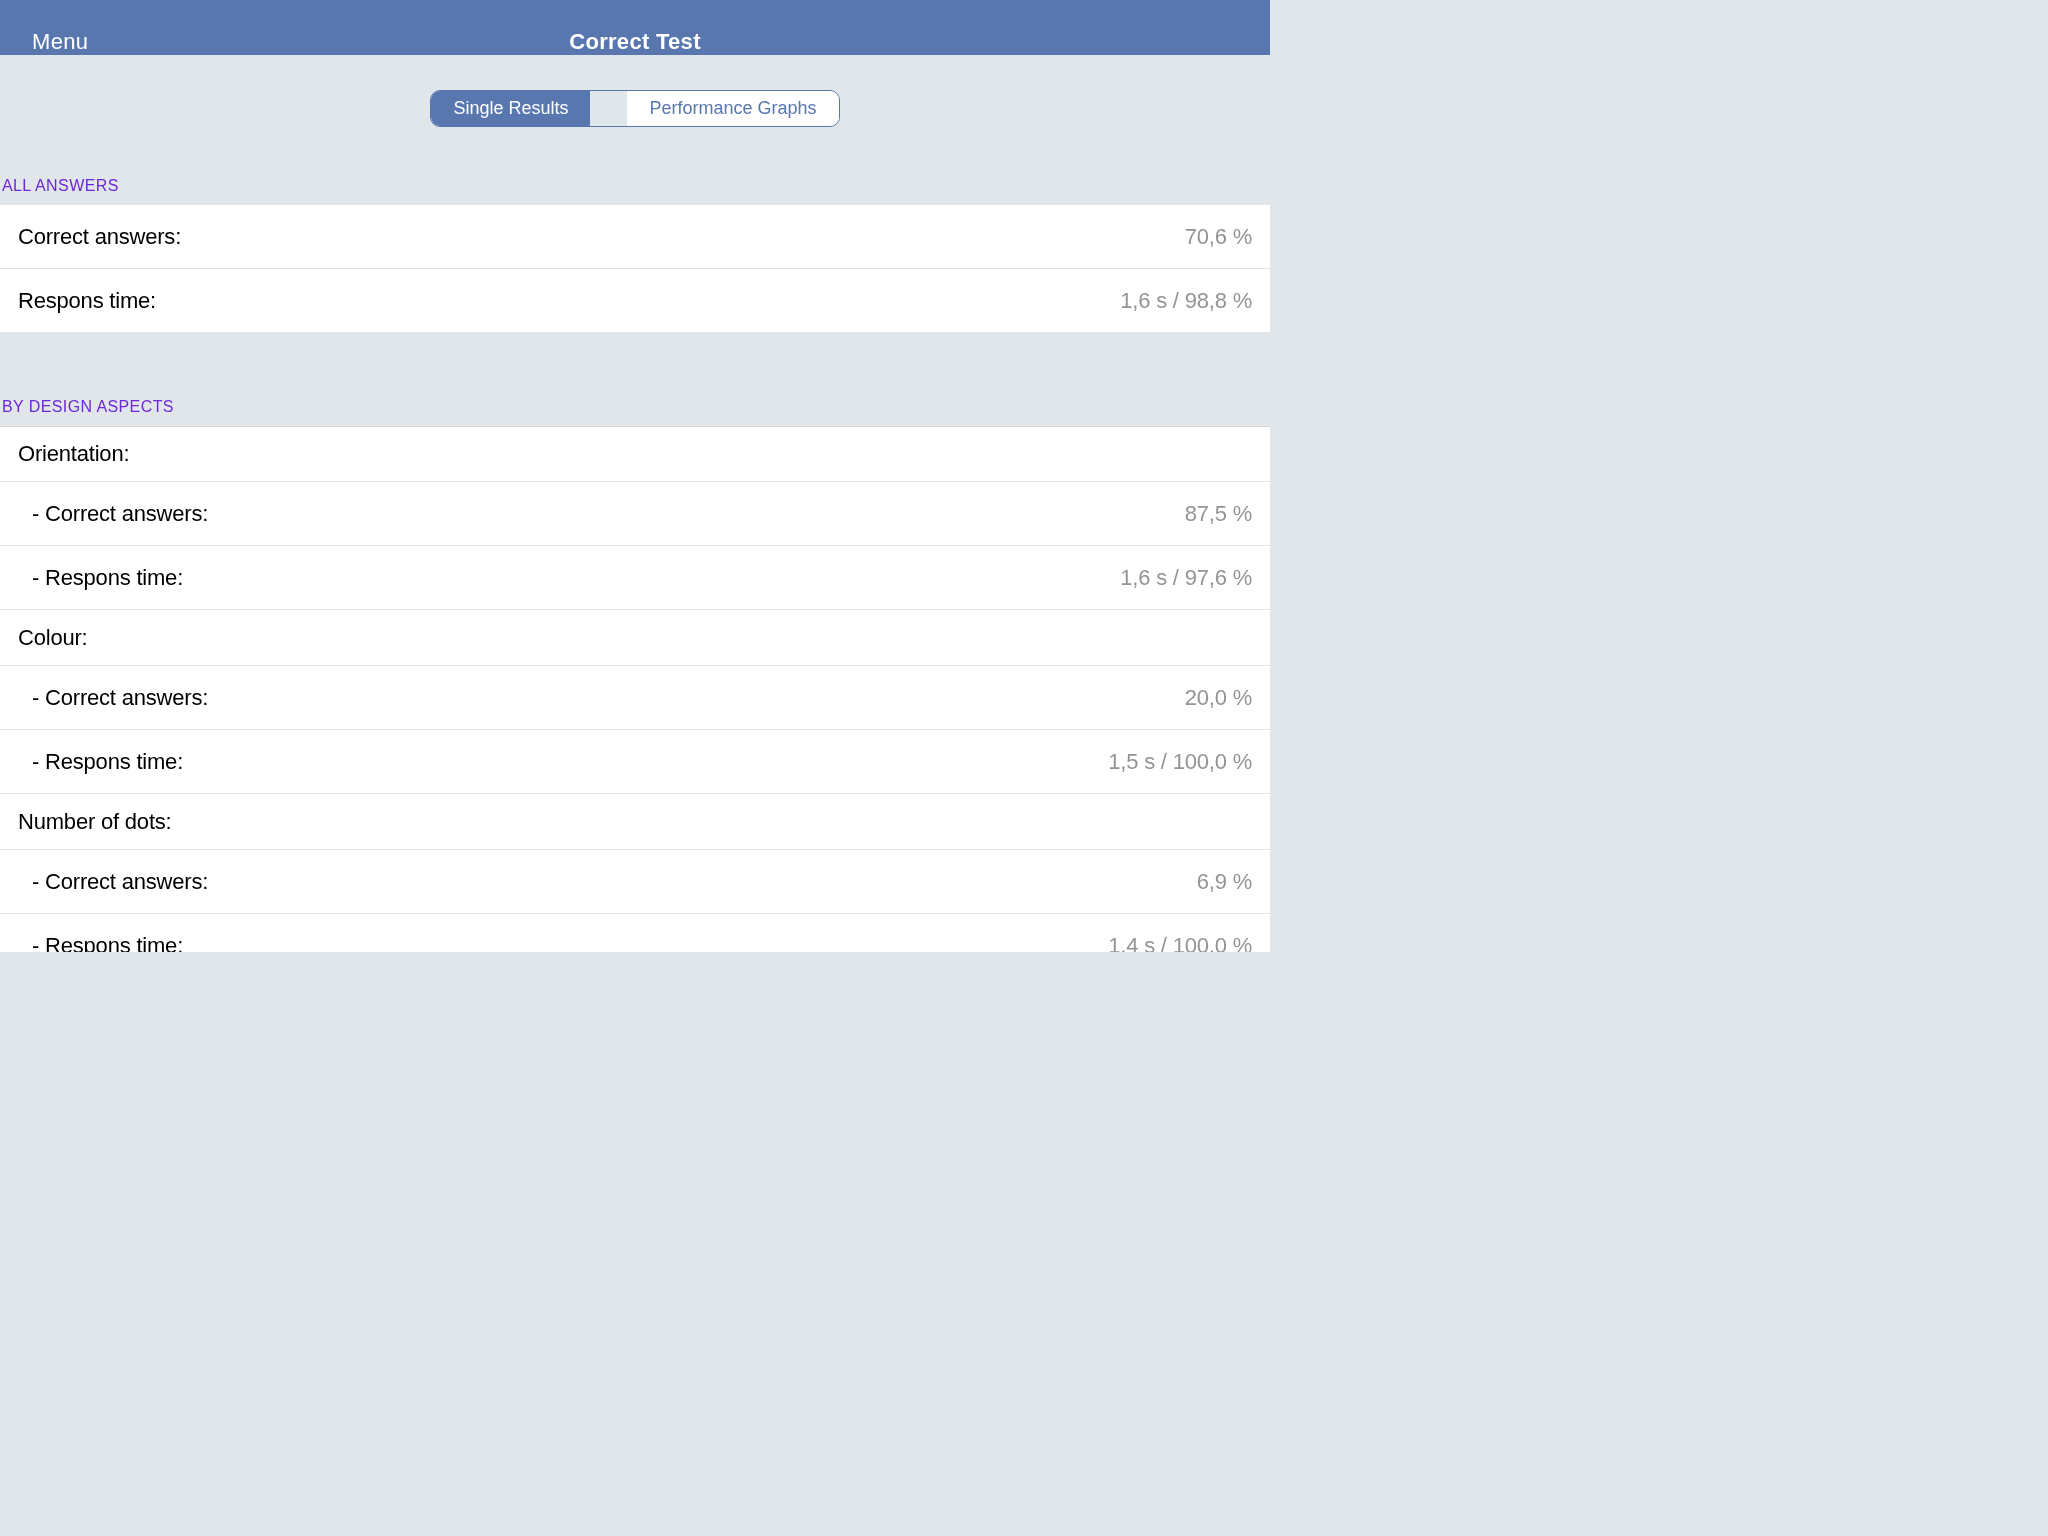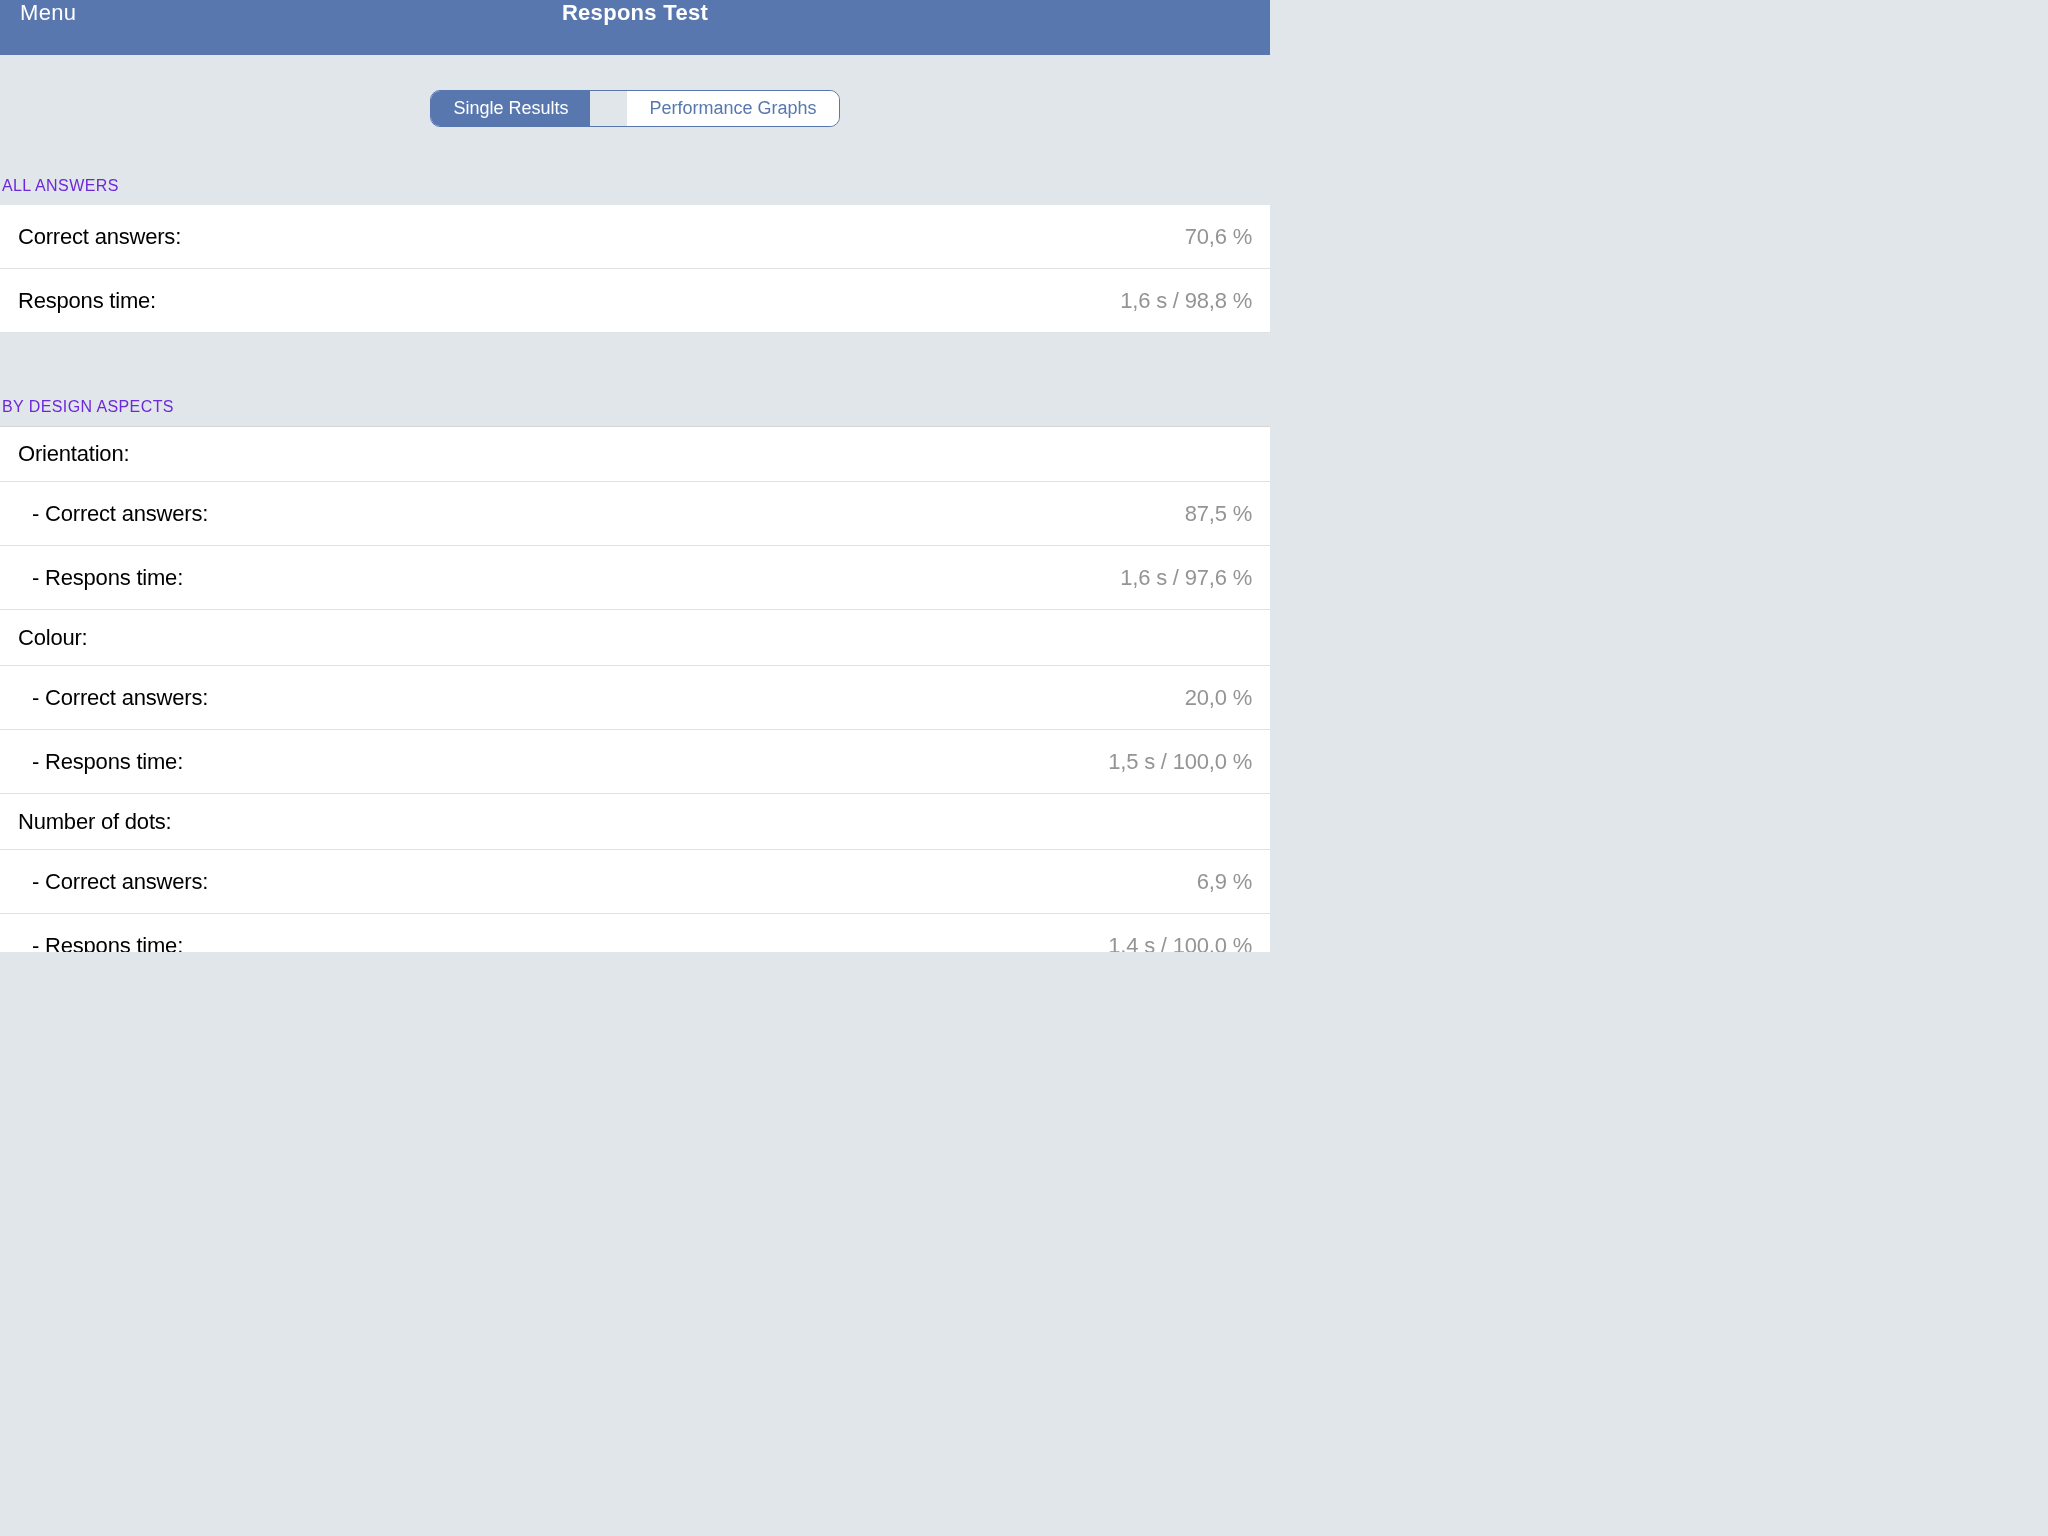--- a/index.html
+++ b/index.html
@@ -11,23 +11,23 @@
     font-family: -apple-system, "Helvetica Neue", Helvetica, Arial, sans-serif;
     background: #e1e6ea;
     width: 1270px;
     height: 952px;
     overflow: hidden;
   }
   .nav-bar {
     background: #5877af;
     height: 55px;
     display: flex;
-    align-items: flex-start;
+    align-items: flex-end;
     position: relative;
-    padding: 0 20px;
+    padding: 0 32px;
   }
   .menu-btn {
     color: #fff;
     font-size: 22px;
     font-weight: 400;
     letter-spacing: 0.3px;
   }
   .nav-title {
     color: #fff;
     font-size: 22px;
@@ -114,21 +114,21 @@
   }
   .section-gap {
     height: 45px;
   }
 </style>
 </head>
 <body>
 
 <div class="nav-bar">
   <div class="menu-btn">Menu</div>
-  <div class="nav-title">Respons Test</div>
+  <div class="nav-title">Correct Test</div>
 </div>
 
 <div class="segmented-wrap">
   <div class="segmented">
     <div class="seg-item active">Single Results</div>
     <div class="seg-item inactive">Performance Graphs</div>
   </div>
 </div>
 
 <div class="section-header">ALL ANSWERS</div>

